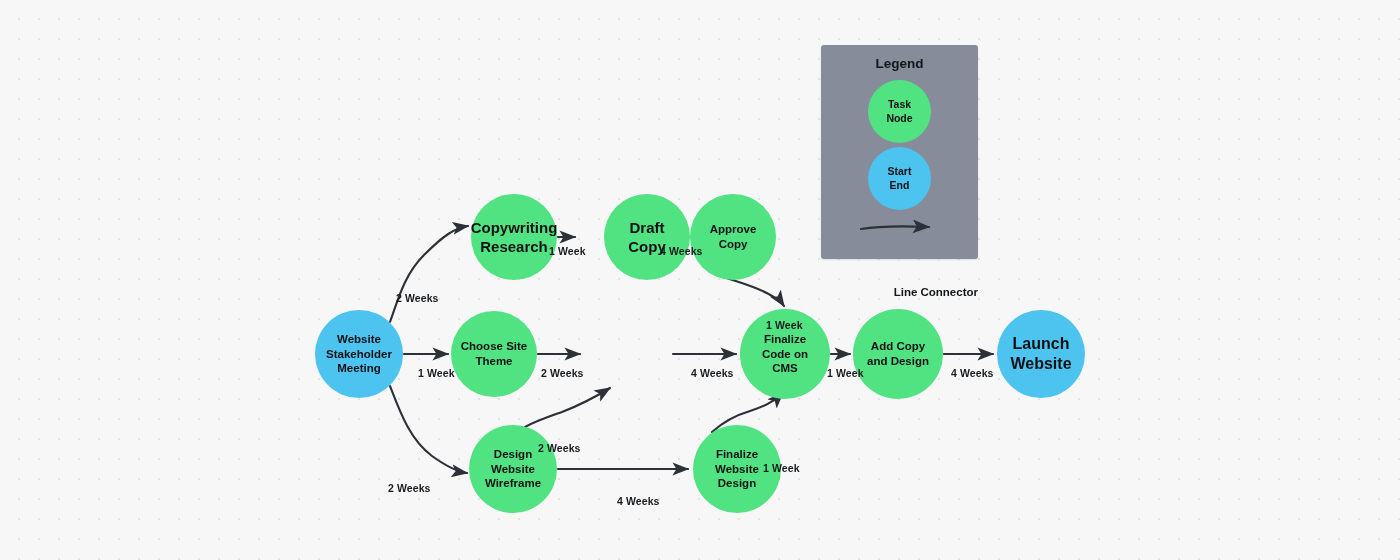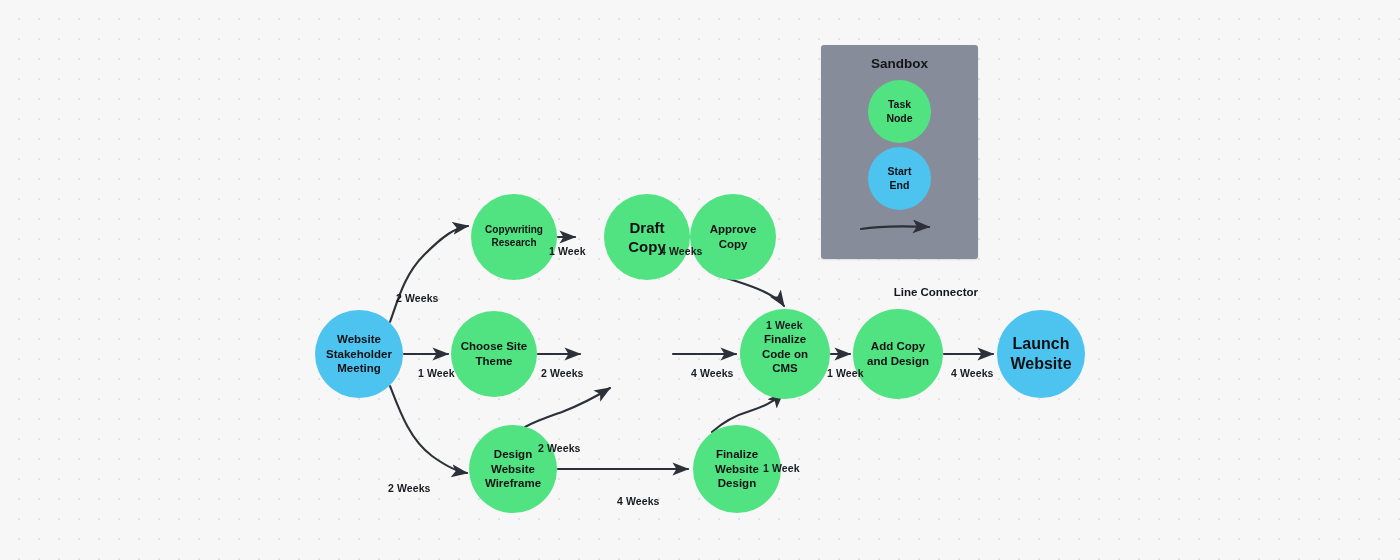--- a/index.html
+++ b/index.html
@@ -110,21 +110,21 @@
       <path d="M 558,469 L 688,469"></path>
 
       <path d="M 712,432 C 722,423 733,416 750,411 C 766,406 776,400 783,393"></path>
     </g>
   </svg>
 
   <div class="node terminal" style="left:315px;top:310px;width:88px;height:88px;font-size:11.5px;">
     <span class="lbl">Website<br>Stakeholder<br>Meeting</span>
   </div>
 
-  <div class="node task" style="left:471px;top:194px;width:86px;height:86px;font-size:10px;">
+  <div class="node task" style="left:471px;top:194px;width:86px;height:86px;font-size:15px;">
     <span class="lbl">Copywriting<br>Research</span>
   </div>
 
   <div class="node task" style="left:604px;top:194px;width:86px;height:86px;font-size:15px;text-align:center;">
     <span class="lbl">Draft Copy</span>
   </div>
 
   <div class="node task" style="left:690px;top:194px;width:86px;height:86px;font-size:11.5px;">
     <span class="lbl">Approve<br>Copy</span>
   </div>
@@ -162,21 +162,21 @@
   <div class="edge-label" style="left:541px;top:325px;">2 Weeks</div>
   <div class="edge-label" style="left:691px;top:325px;">4 Weeks</div>
   <div class="edge-label" style="left:827px;top:325px;">1 Week</div>
   <div class="edge-label" style="left:951px;top:325px;">4 Weeks</div>
   <div class="edge-label" style="left:388px;top:440px;">2 Weeks</div>
   <div class="edge-label" style="left:538px;top:400px;">2 Weeks</div>
   <div class="edge-label" style="left:617px;top:453px;">4 Weeks</div>
   <div class="edge-label" style="left:763px;top:420px;">1 Week</div>
 
   <div id="legend">
-    <div id="legend-title">Sandbox</div>
+    <div id="legend-title">Legend</div>
 
     <div id="legend-terminal" class="legend-node">
       <span>Start<br>End</span>
     </div>
 
     <div id="legend-task" class="legend-node">
       <span>Task<br>Node</span>
     </div>
 
     <svg id="legend-arrow" viewBox="0 0 82 22">

